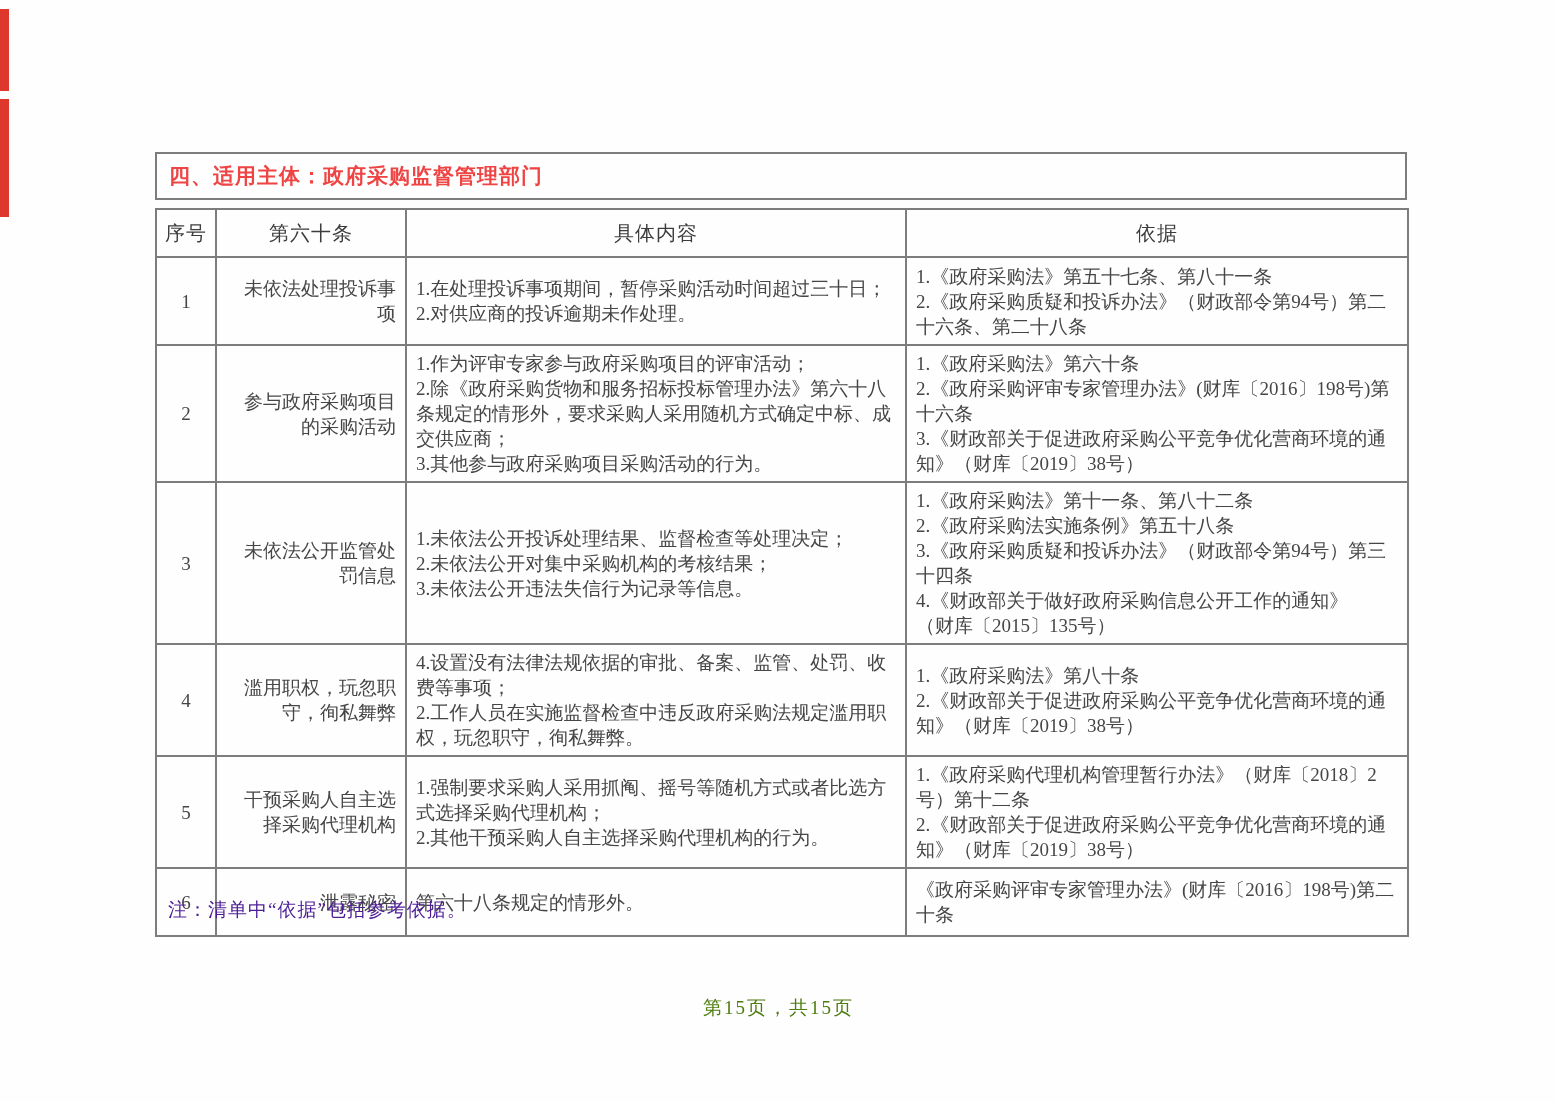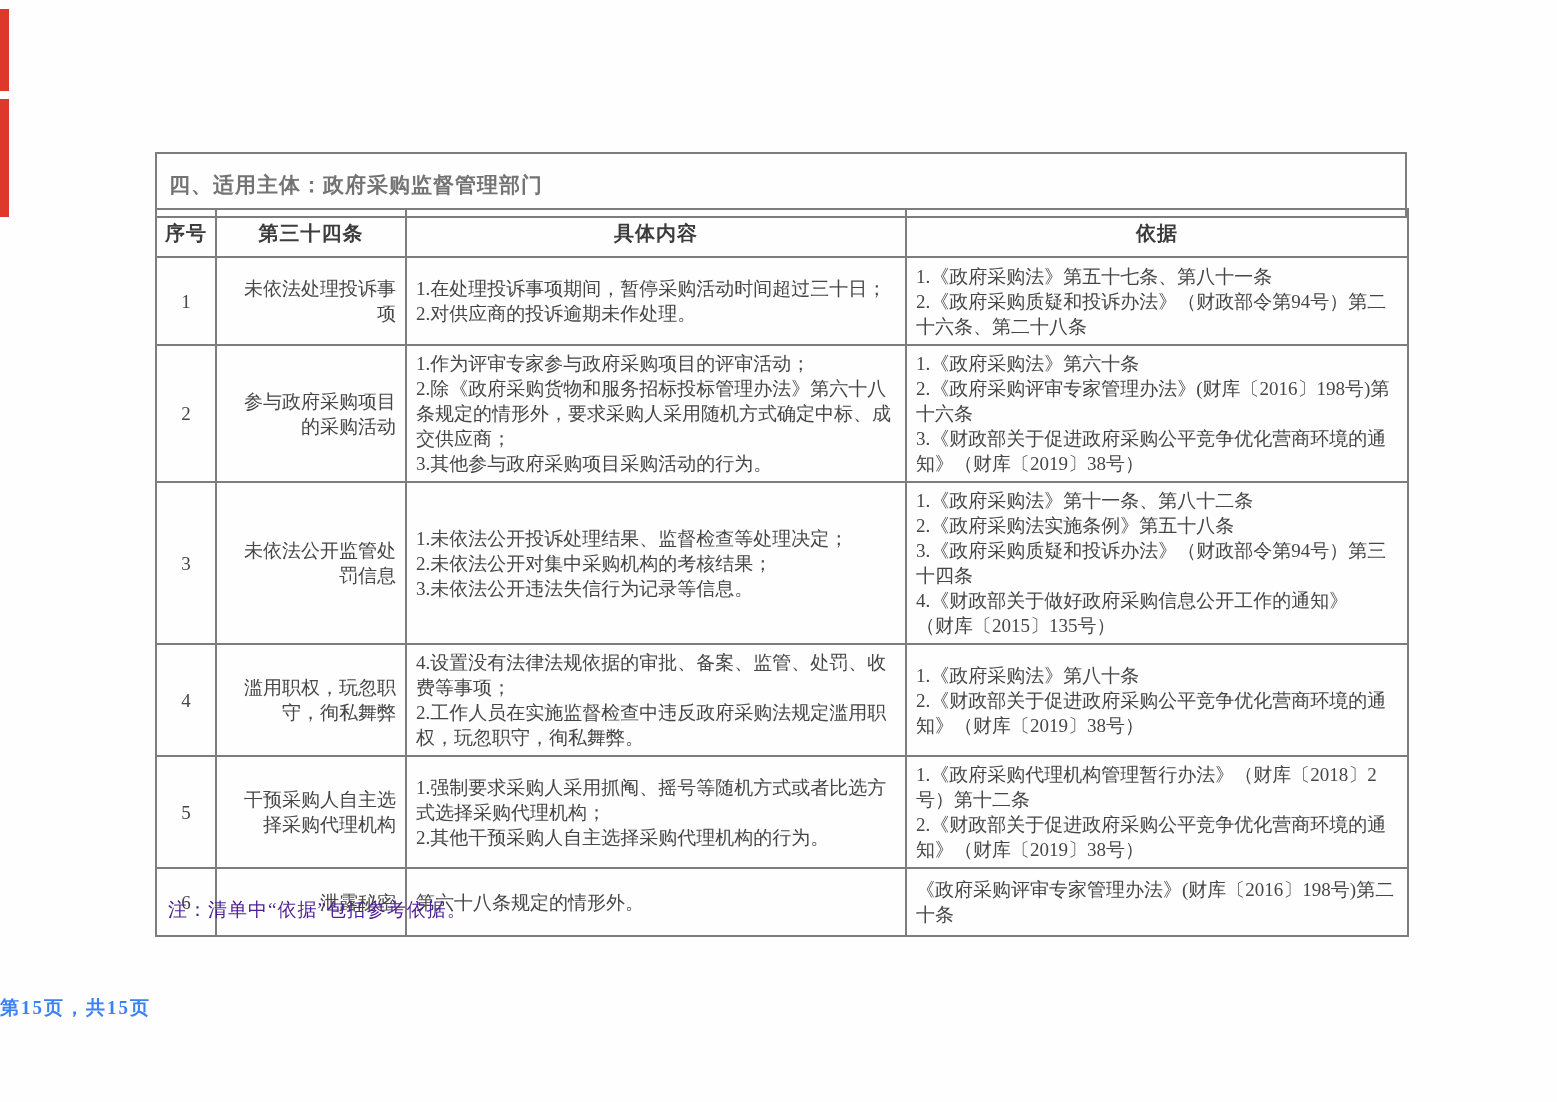--- a/index.html
+++ b/index.html
@@ -29,50 +29,50 @@
   }
   .edge-mark.m1 { top: 9px;  height: 82px; }
   .edge-mark.m2 { top: 99px; height: 118px; }
 
   
   .title-band {
     position: absolute;
     left: 155px;
     top: 152px;
     width: 1252px;
-    height: 66px;
+    height: 48px;
     box-sizing: border-box;
     border: 2px solid #7d7d7d;
     display: flex;
     align-items: center;
     padding-left: 12px;
     font-size: 21px;
     font-weight: bold;
-    color: #737373;
+    color: #ef4444;
     letter-spacing: 1px;
   }
 
   .main-table {
     position: absolute;
     left: 155px;
     top: 208px;
     width: 1252px;
     table-layout: fixed;
     border-collapse: collapse;
   }
   .main-table th,
   .main-table td {
     border: 2px solid #7d7d7d;
     box-sizing: border-box;
     vertical-align: middle;
   }
   .main-table th {
     height: 48px;
     font-size: 20px;
-    font-weight: bold;
+    font-weight: normal;
     text-align: center;
     color: #3c3c3c;
     letter-spacing: 1px;
     margin-top: 10px;
   }
   .main-table td {
     font-size: 19px;
     line-height: 25px;
     color: #464646;
     padding: 5px 9px;
@@ -94,24 +94,24 @@
     top: 897px;
     font-size: 19px;
     color: #4c1d95;
     letter-spacing: 1px;
   }
   .page-footer {
     position: absolute;
     top: 995px;
     left: 0;
     width: 100%;
+    text-align: center;
     font-size: 19px;
-    color: #3b82f6;
+    color: #4d7c0f;
     letter-spacing: 2px;
-    font-weight: bold;
   }
 </style>
 </head>
 <body>
 
 <div class="page">
 
   <div class="edge-mark m1"></div>
   <div class="edge-mark m2"></div>
 
@@ -120,21 +120,21 @@
   <table class="main-table">
     <colgroup>
       <col style="width:60px">
       <col style="width:190px">
       <col style="width:500px">
       <col style="width:502px">
     </colgroup>
     <tbody>
         <tr>
       <th>序号</th>
-      <th>第三十四条</th>
+      <th>第六十条</th>
       <th>具体内容</th>
       <th>依据</th>
     </tr>
     <tr class="r1">
       <td class="c-no">1</td>
       <td class="c-item">未依法处理投诉事项</td>
       <td class="c-content">1.在处理投诉事项期间，暂停采购活动时间超过三十日；
 2.对供应商的投诉逾期未作处理。</td>
       <td class="c-basis">1.《政府采购法》第五十七条、第八十一条
 2.《政府采购质疑和投诉办法》（财政部令第94号）第二十六条、第二十八条</td>

